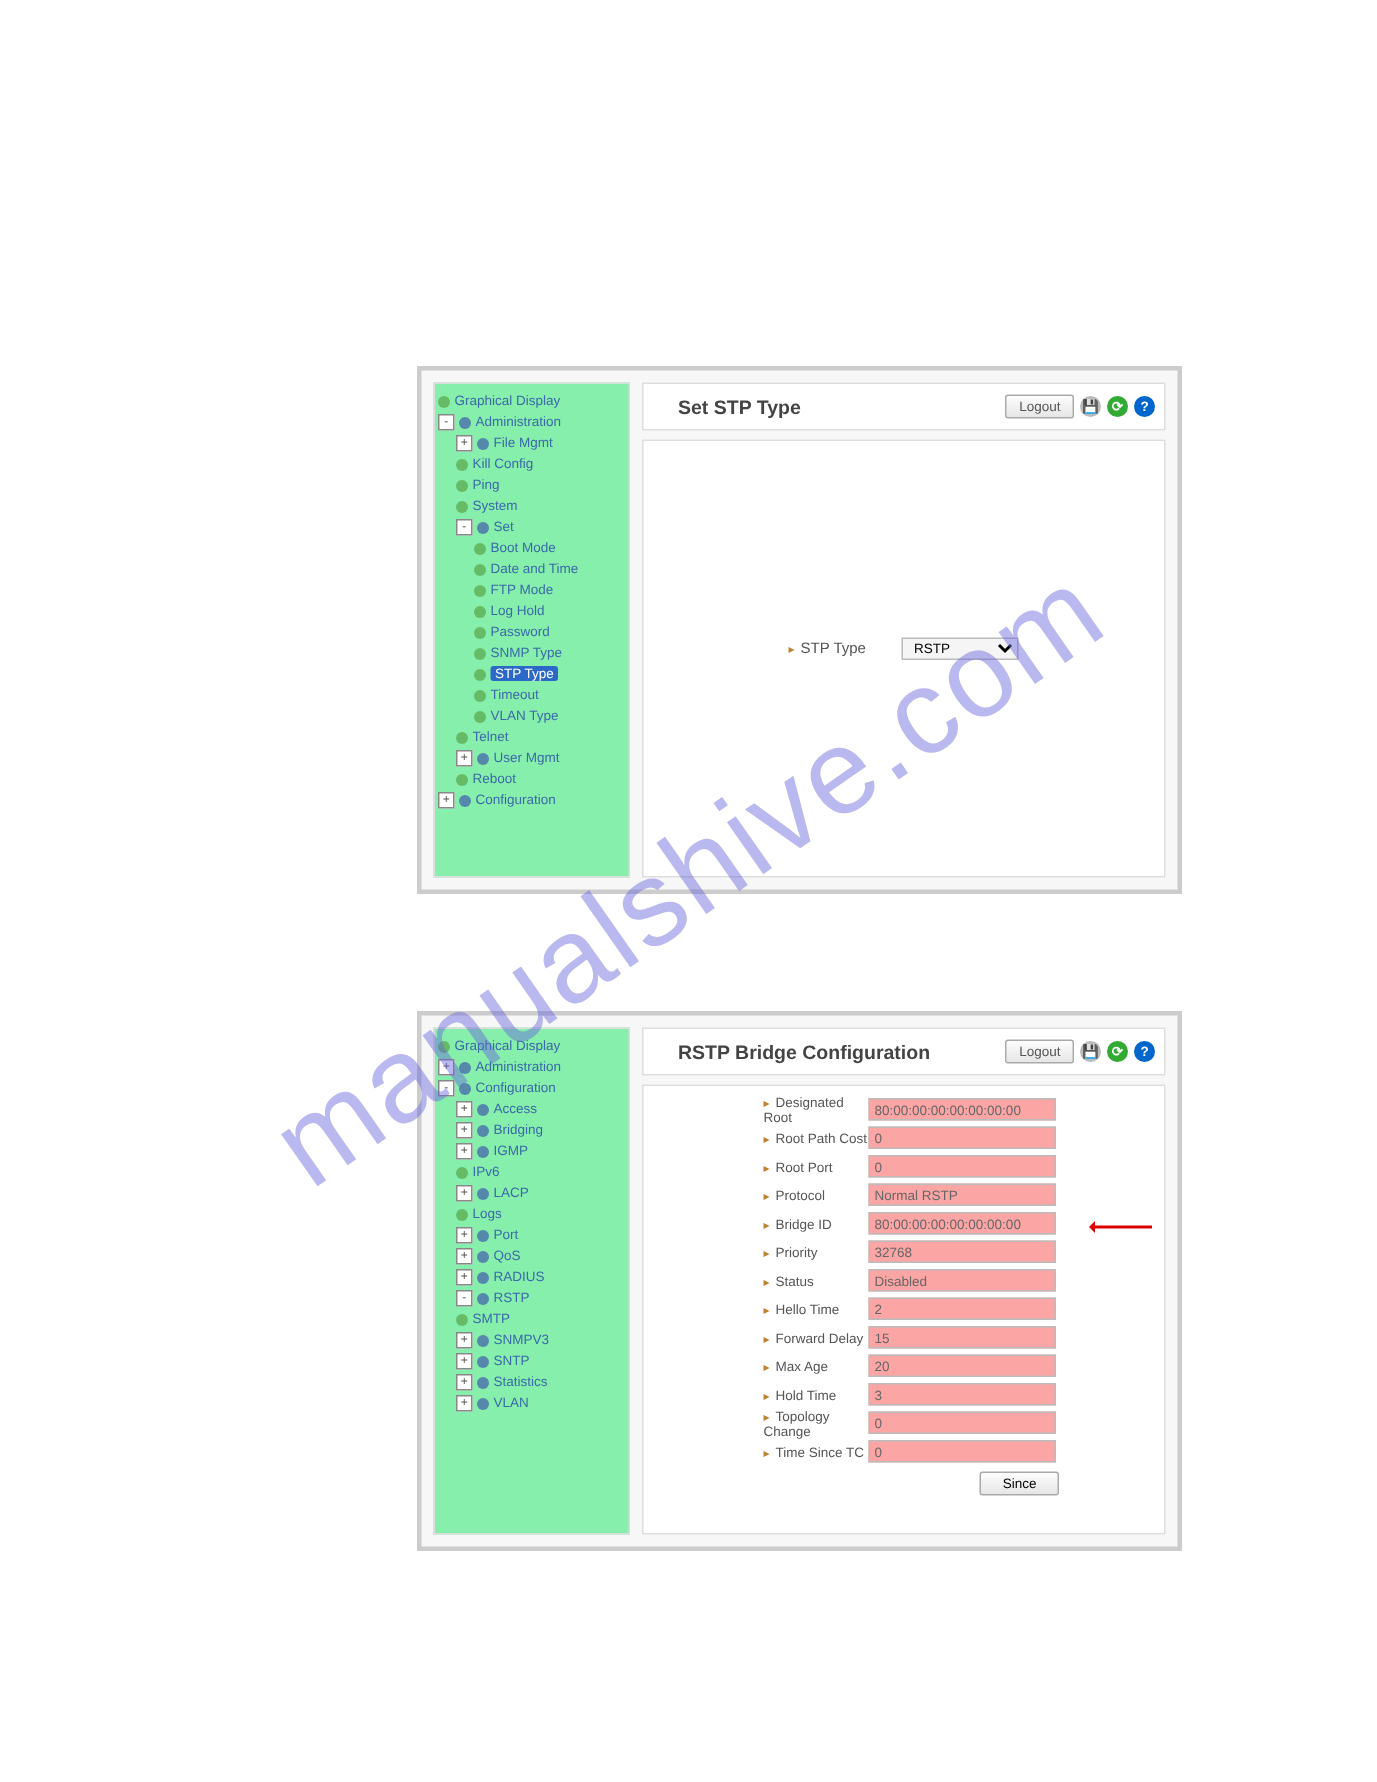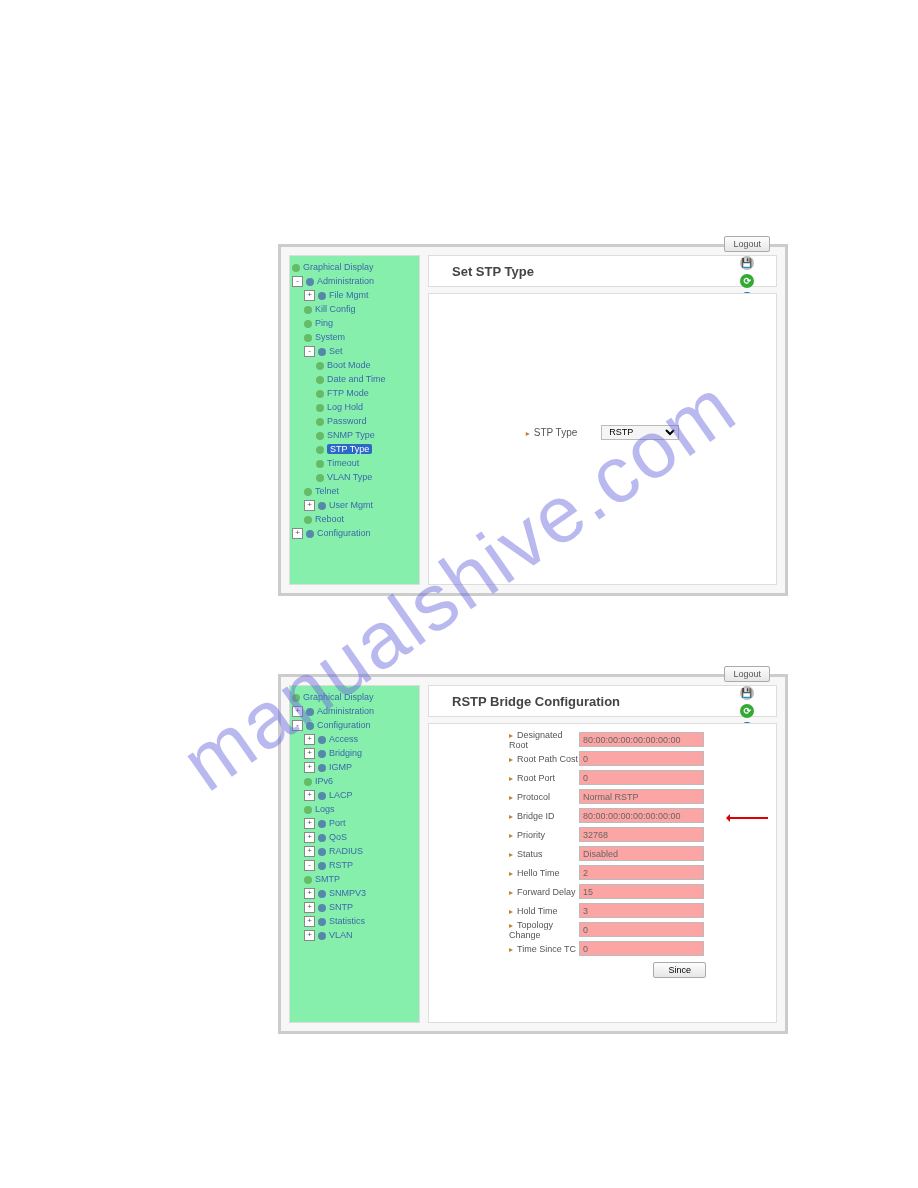--- a/index.html
+++ b/index.html
@@ -61,21 +61,21 @@
     align-items: center;
     justify-content: space-between;
     padding: 0 6px;
   }
   .titlebar h1 {
     font-size: 13px;
     font-weight: bold;
     color: #444;
     margin: 17px;
   }
-  .tb-right { display: flex; align-items: center; gap: 4px; flex-direction: column; }
+  .tb-right { display: flex; align-items: center; gap: 4px; }
   .logout-btn {
     font-size: 9px;
     padding: 2px 8px;
     border: 1px solid #aaa;
     background: linear-gradient(#fdfdfd,#e6e6e6);
     border-radius: 2px;
     color: #555;
   }
   .icon-circle {
     width: 14px; height: 14px; border-radius: 50%;
@@ -278,20 +278,24 @@
           </div>
           <div class="form-row">
             <div class="lbl">Hello Time</div>
             <div class="val"><input type="text" readonly="" value="2" style=""></div>
           </div>
           <div class="form-row">
             <div class="lbl">Forward Delay</div>
             <div class="val"><input type="text" readonly="" value="15" style=""></div>
           </div>
           <div class="form-row">
+            <div class="lbl">Max Age</div>
+            <div class="val"><input type="text" readonly="" value="20" style=""></div>
+          </div>
+          <div class="form-row">
             <div class="lbl">Hold Time</div>
             <div class="val"><input type="text" readonly="" value="3" style=""></div>
           </div>
           <div class="form-row">
             <div class="lbl">Topology Change</div>
             <div class="val"><input type="text" readonly="" value="0" style=""></div>
           </div>
           <div class="form-row">
             <div class="lbl">Time Since TC</div>
             <div class="val"><input type="text" readonly="" value="0" style=""></div>

